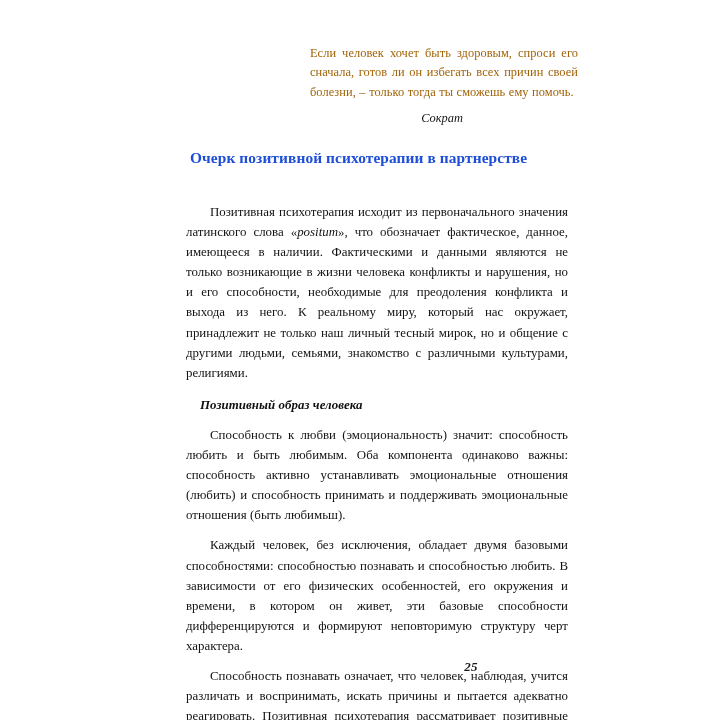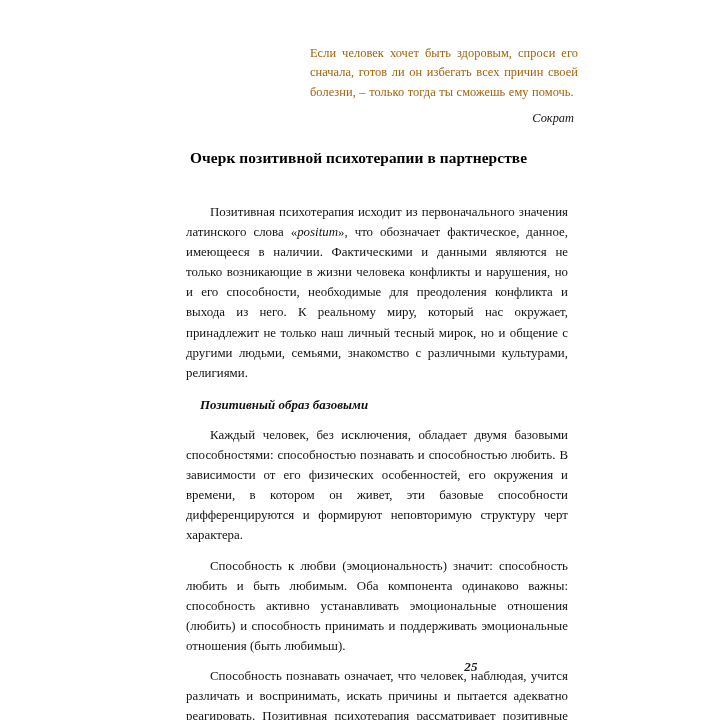--- a/index.html
+++ b/index.html
@@ -38,36 +38,36 @@
     letter-spacing: 0.05px;
     color: #a16207;
     margin: 0;
     word-spacing: 0.4px;
   }
   .epigraph-attrib {
     margin: 8px 0 0 0;
     font-size: 12.4px;
     line-height: 17px;
     font-style: italic;
-    text-align: right;
+    text-align: center;
     color: #161616;
     padding-right: 4px;
   }
 
   
   .chapter-title {
     position: absolute;
     left: 190px;
     top: 147px;
     width: 390px;
     margin: 0;
     font-size: 15.4px;
     line-height: 21.5px;
     font-weight: bold;
-    color: #000000;
+    color: #1d4ed8;
     letter-spacing: 0.1px;
   }
 
   
   .body-col {
     position: absolute;
     left: 176px;
     top: 192px;
     width: 402px;
   }
@@ -124,25 +124,25 @@
     <p class="epigraph-text">Если человек хочет быть здоровым, спроси его сначала, готов ли он избегать всех причин своей болезни, – только тогда ты сможешь ему помочь.</p>
     <p class="epigraph-attrib">Сократ</p>
   </div>
 
   <h1 class="chapter-title">Очерк позитивной психотерапии в партнерстве</h1>
 
   <div class="body-col">
 
     <p class="body"><span>Позитивная психотерапия исходит из первоначального значения латинского слова «</span><em class="latin">positum</em><span>», что обозначает фактическое, данное, имеющееся в наличии. Фактическими и данными являются не только возникающие в жизни человека конфликты и нарушения, но и его способности, необходимые для преодоления конфликта и выхода из него. К реальному миру, который нас окружает, принадлежит не только наш личный тесный мирок, но и общение с другими людьми, семьями, знакомство с различными культурами, религиями.</span></p>
 
-    <p class="subhead">Позитивный образ базовыми</p>
+    <p class="subhead">Позитивный образ человека</p>
+
+    <p class="body">Способность к любви (эмоциональность) значит: способность любить и быть любимым. Оба компонента одинаково важны: способность активно устанавливать эмоциональные отношения (любить) и способность принимать и поддерживать эмоциональные отношения (быть любимьш).</p>
 
     <p class="body">Каждый человек, без исключения, обладает двумя базовыми способностями: способностью познавать и способностью любить. В зависимости от его физических особенностей, его окружения и времени, в котором он живет, эти базовые способности дифференцируются и формируют неповторимую структуру черт характера.</p>
-
-    <p class="body">Способность к любви (эмоциональность) значит: способность любить и быть любимым. Оба компонента одинаково важны: способность активно устанавливать эмоциональные отношения (любить) и способность принимать и поддерживать эмоциональные отношения (быть любимьш).</p>
 
     <p class="body">Способность познавать означает, что человек, наблюдая, учится различать и воспринимать, искать причины и пытается адекватно реагировать. Позитивная психотерапия рассматривает позитивные аспекты конкретного расстройства. Это означает, что мы принимаем человека целиком, со всеми его конфликтами и нарушениями для того, чтобы обнаружить в нем не известные ему самому скрытые и заторможенные проблемами способ т ности.</p>
 
   </div>
 
   <div class="folio">25</div>
 
 </div>
 
 </body></html>

